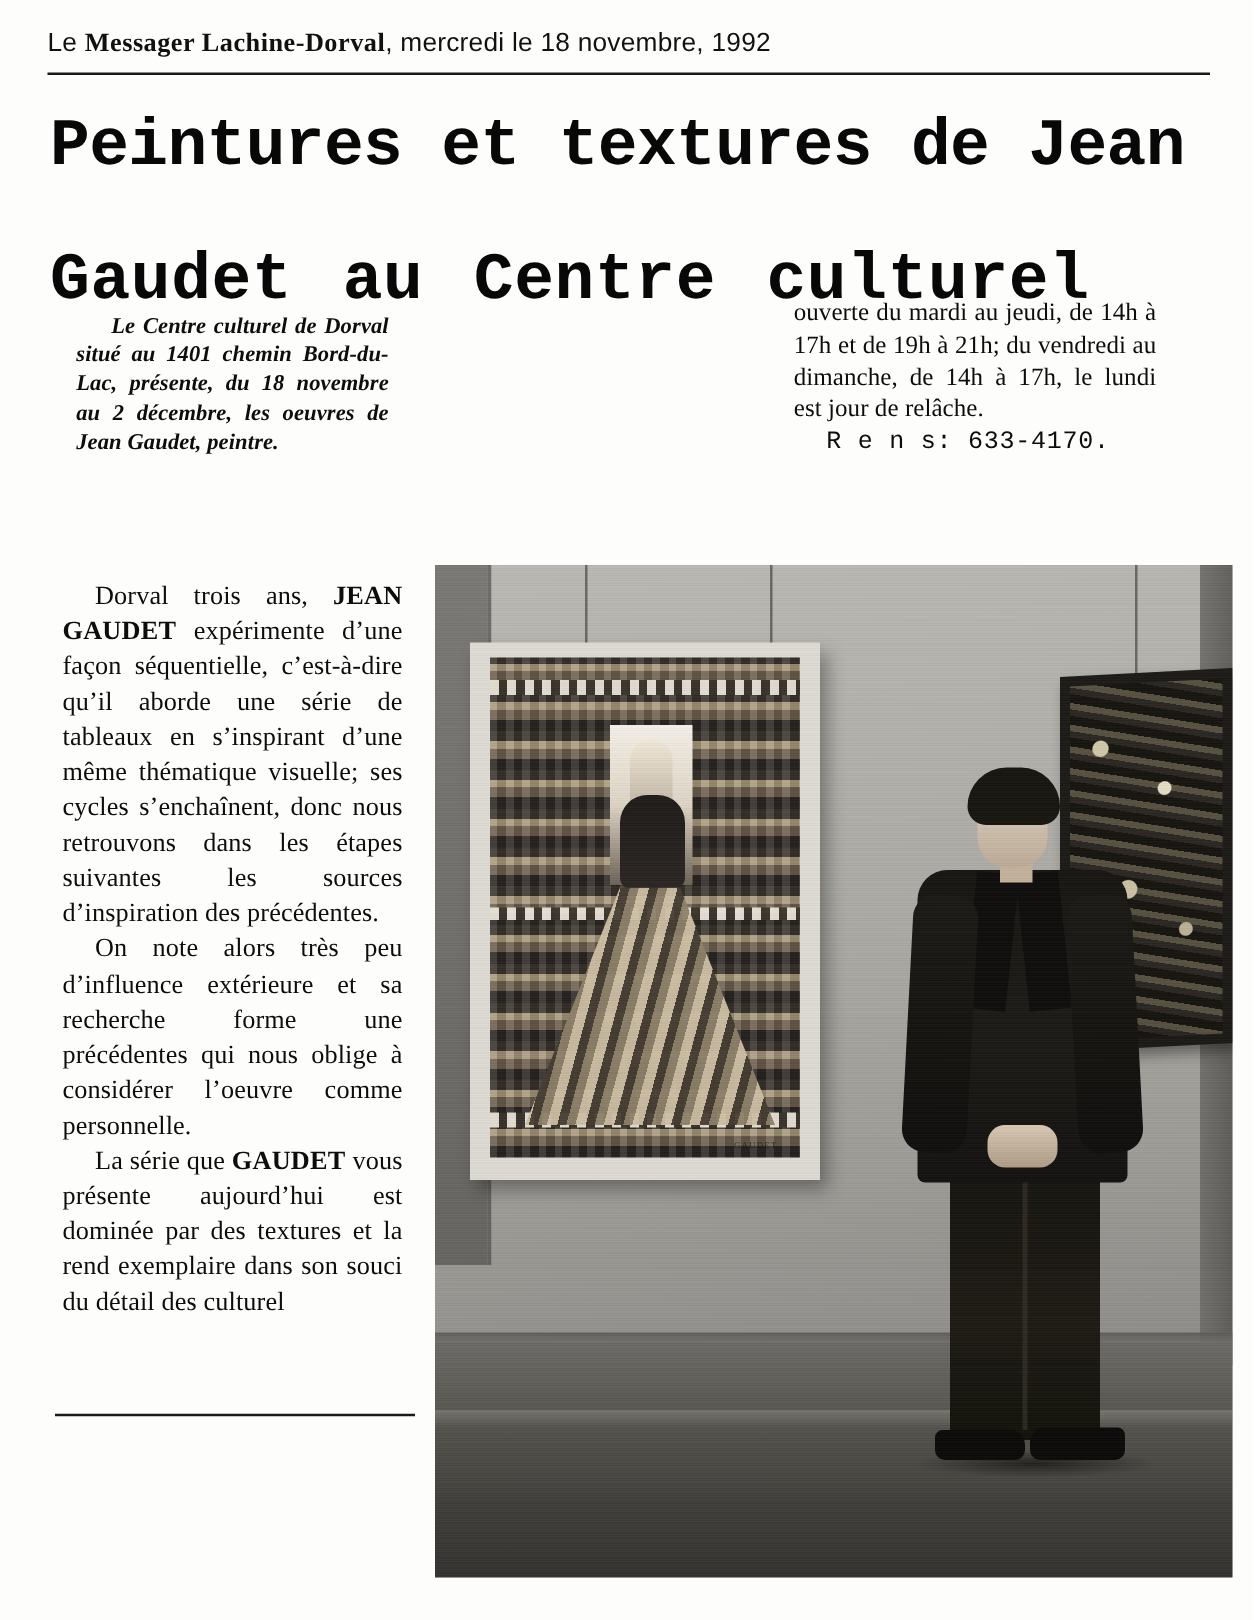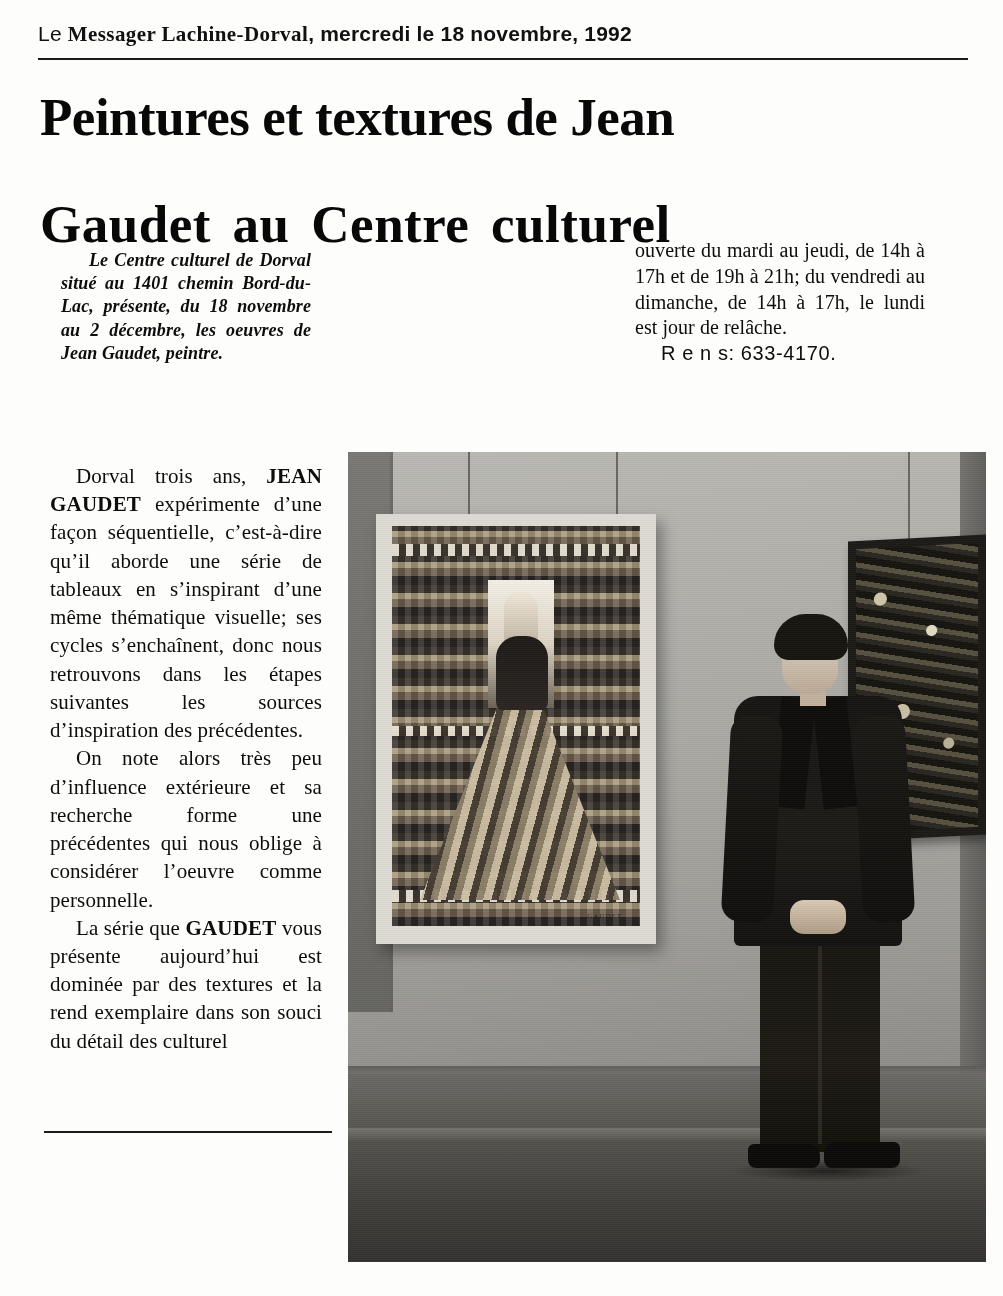--- a/index.html
+++ b/index.html
@@ -39,39 +39,39 @@
     font-weight: 400;
   }
   .masthead .m-name {
     font-family: "Liberation Serif", serif;
     font-weight: 700;
     letter-spacing: 0.4px;
     margin-top: 48px;
   }
   .masthead .m-date {
     font-family: "Liberation Sans", sans-serif;
-    font-weight: 700;
+    font-weight: 400;
   }
 
   .rule-top {
     position: absolute;
     left: 38px;
     top: 58px;
     width: 930px;
     height: 2px;
     background: #1a1a1a;
   }
 
   
   .headline {
     position: absolute;
     left: 40px;
     top: 86px;
     width: 928px;
-    font-family: Liberation Serif, serif;
+    font-family: Liberation Mono, monospace;
     font-weight: 700;
     font-size: 53px;
     line-height: 1.18;
     letter-spacing: -0.5px;
     color: #080808;
   }
   .headline .line1 { display: block; }
   .headline .line2 {
     display: block;
     letter-spacing: 0.5px;
@@ -111,21 +111,21 @@
     font-family: "Liberation Serif", serif;
     font-size: 20px;
     line-height: 1.29;
     text-align: justify;
     margin: 0;
     letter-spacing: 0.05px;
   }
   .body-par + .body-par { text-indent: 26px; }
   .indent { text-indent: 26px; }
   .rens {
-    font-family: Liberation Sans, sans-serif;
+    font-family: Liberation Mono, monospace;
     font-size: 20px;
     line-height: 1.29;
     margin: 0;
     text-indent: 26px;
     letter-spacing: 0.6px;
   }
 
   
   .leftcol {
     position: absolute;

